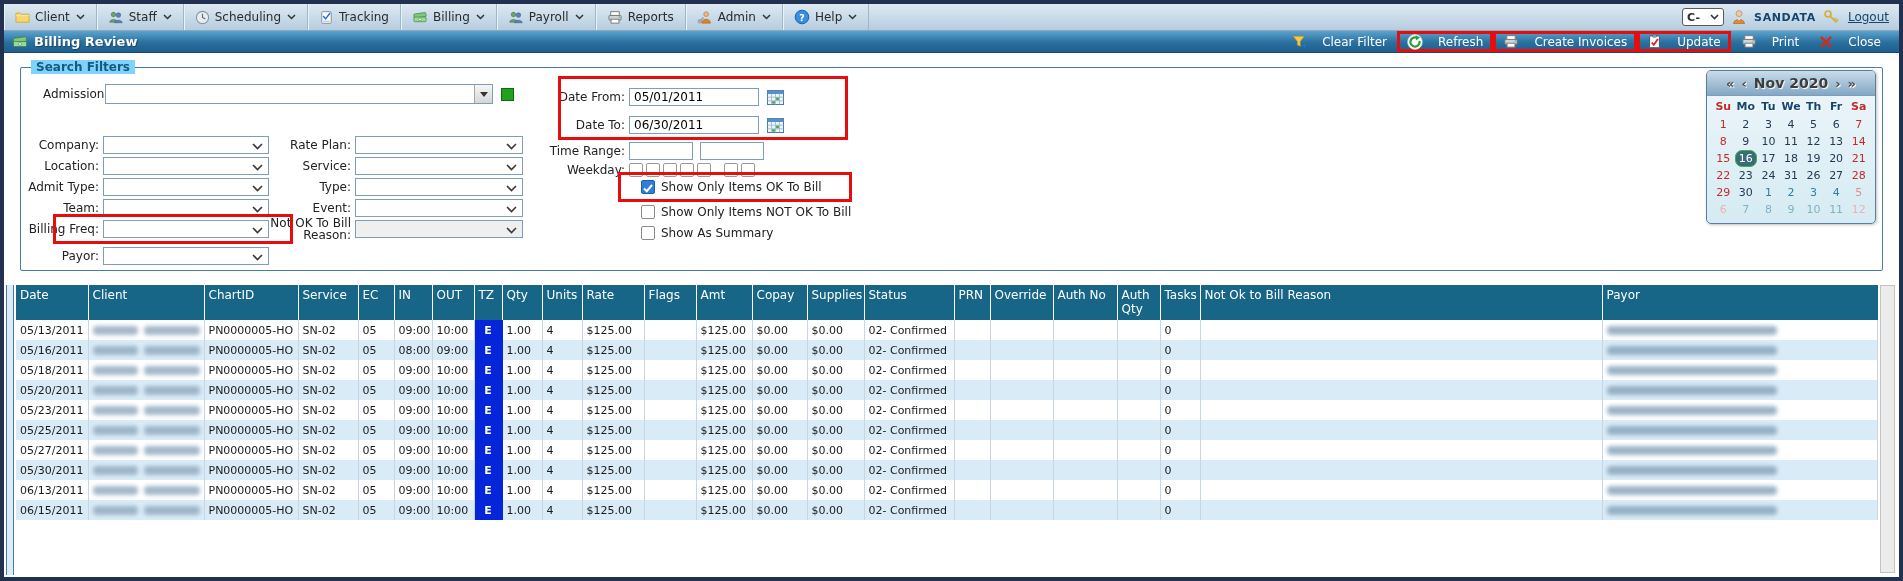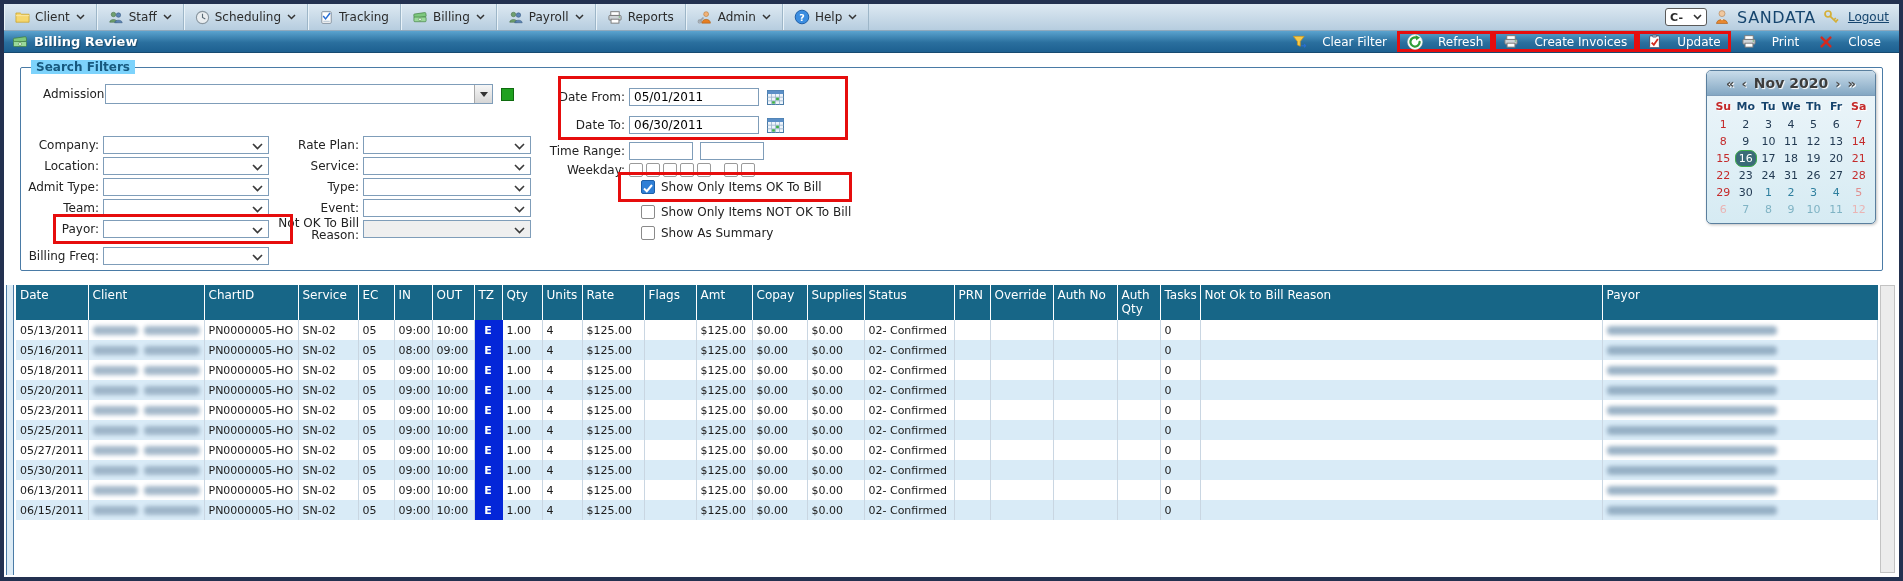--- a/index.html
+++ b/index.html
@@ -9,21 +9,21 @@
 
   
   .menubar { height:27px; background:linear-gradient(#dde9f2,#b6cddf); border-bottom:1px solid #8fa9bd; display:flex; align-items:stretch; font-size:12px; color:#2b2b2b; flex:0 0 auto; }
   .menubar-items { display:flex; align-items:stretch; }
   .menu-item { display:flex; align-items:center; gap:5px; padding:0 11px; border-right:1px solid #9db6c8; box-shadow:inset 1px 0 0 #e9f3f9; cursor:pointer; white-space:nowrap; }
   .mi-ic { display:flex; align-items:center; }
   .mi-ic svg { display:block; }
   .mi-ch { display:flex; margin-left:1px; }
   .menubar-right { margin-left:auto; display:flex; align-items:center; gap:7px; padding:0 10px; }
   .co-select { width:42px; height:18px; border:1px solid #5a5a5a; border-radius:3px; background:#fff; display:flex; align-items:center; justify-content:space-between; padding:0 4px; font-size:11px; font-weight:bold; cursor:pointer; }
-  .user-name { font-weight:normal; color:#16456e; letter-spacing:.6px; font-size:16px; }
+  .user-name { font-weight:bold; color:#16456e; letter-spacing:.6px; font-size:11px; }
   .logout { color:#16456e; text-decoration:underline; font-size:12px; cursor:pointer; }
 
   
   .titlebar { height:22px; background:linear-gradient(#5ba3cf,#2a6f9e 55%,#1d6090); display:flex; align-items:center; color:#fff; padding:0 8px; gap:6px; flex:0 0 auto; border-bottom:1px solid #164a70; }
   .tb-title { font-weight:bold; font-size:13px; text-shadow:1px 1px 1px rgba(0,0,0,.35); font-style:normal; }
   .tb-buttons { margin-left:auto; display:flex; align-items:center; height:100%; }
   .tb-btn { display:flex; align-items:center; gap:15px; padding:0 10px; height:100%; font-size:12px; color:#fff; cursor:pointer; white-space:nowrap; }
   .tb-btn.hl { border:3px solid #e60d0d; padding:0 7px; }
 
   
@@ -38,21 +38,21 @@
   .combo-btn { margin-left:auto; width:18px; height:18px; background:linear-gradient(#f6f6f6,#d6d6d6); border-left:1px solid #a8a8a8; display:flex; align-items:center; justify-content:center; cursor:pointer; }
   .green-ind { width:13px; height:13px; background:#1fa11f; border:1px solid #0f6b0f; margin-left:8px; }
 
   .fcol { position:absolute; top:66px; }
   .fcol-left { left:4px; }
   .fcol-mid { left:246px; }
   .frow { display:flex; align-items:center; height:21px; }
   .fcol-left .frow:nth-child(6) { margin-top:6px; }
   .fcol-mid .frow:nth-child(6) { height:30px; margin-top:2px; }
   .flabel { width:78px; text-align:right; padding-right:4px; }
-  .fcol-mid .flabel { width:88px; white-space:normal; line-height:12px;margin-left:8px; }
+  .fcol-mid .flabel { width:88px; white-space:normal; line-height:12px; }
   .select { width:166px; height:18px; border:1px solid #7f9db9; background:#fff; display:flex; align-items:center; justify-content:space-between; padding:0 5px; cursor:pointer; }
   .fcol-mid .select { width:168px; }
   .select.dis { background:#efefef; }
 
   .datecol { position:absolute; left:520px; top:0; width:340px; }
   .dc-row { position:absolute; display:flex; align-items:center; }
   .r-datefrom { top:20px; } .r-dateto { top:48px; } .r-time { top:74px; } .r-week { top:95px; }
   .r-cb1 { top:112px; left:100px; } .r-cb2 { top:137px; left:100px;align-items:center; } .r-cb3 { top:158px; left:100px; }
   .dlabel { width:88px; text-align:right; padding-right:4px; }
   .dinput { width:130px; height:18px; border:1px solid #7f9db9; padding:0 4px; font-size:12px; font-family:"DejaVu Sans",sans-serif; }
@@ -382,32 +382,32 @@
           <div class="frow">
             <span class="flabel">Team:</span>
             <div class="select">
               <span class="sel-val"></span>
               <span><svg width="11" height="7" viewBox="0 0 11 7">
                   <polyline points="1,1 5.5,5.5 10,1" fill="none" stroke="#3a3a3a" stroke-width="1.6"></polyline>
                 </svg></span>
             </div>
           </div>
           <div class="frow">
+            <span class="flabel">Billing Freq:</span>
+            <div class="select">
+              <span class="sel-val"></span>
+              <span><svg width="11" height="7" viewBox="0 0 11 7">
+                  <polyline points="1,1 5.5,5.5 10,1" fill="none" stroke="#3a3a3a" stroke-width="1.6"></polyline>
+                </svg></span>
+            </div>
+          </div>
+          <div class="frow">
             <span class="flabel">Payor:</span>
             <div class="select">
               <span class="sel-val"><span class="blob sel-blob"></span></span>
-              <span><svg width="11" height="7" viewBox="0 0 11 7">
-                  <polyline points="1,1 5.5,5.5 10,1" fill="none" stroke="#3a3a3a" stroke-width="1.6"></polyline>
-                </svg></span>
-            </div>
-          </div>
-          <div class="frow">
-            <span class="flabel">Billing Freq:</span>
-            <div class="select">
-              <span class="sel-val"></span>
               <span><svg width="11" height="7" viewBox="0 0 11 7">
                   <polyline points="1,1 5.5,5.5 10,1" fill="none" stroke="#3a3a3a" stroke-width="1.6"></polyline>
                 </svg></span>
             </div>
           </div>
         </div>
       <div class="fcol fcol-mid">
           <div class="frow">
             <span class="flabel">Rate Plan:</span>
             <div class="select">

